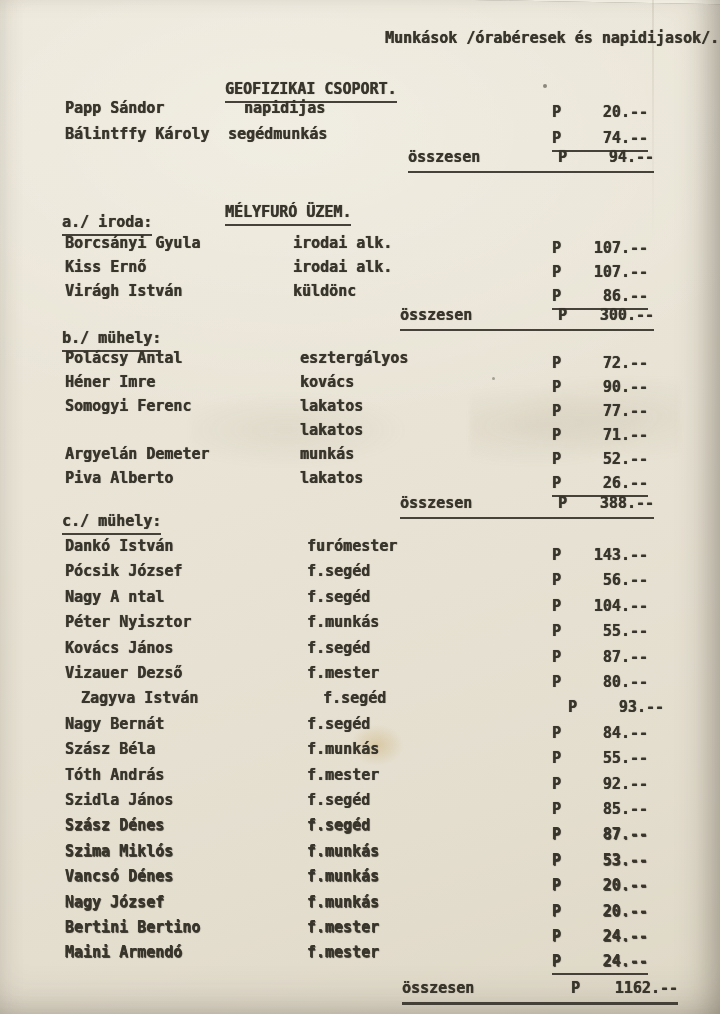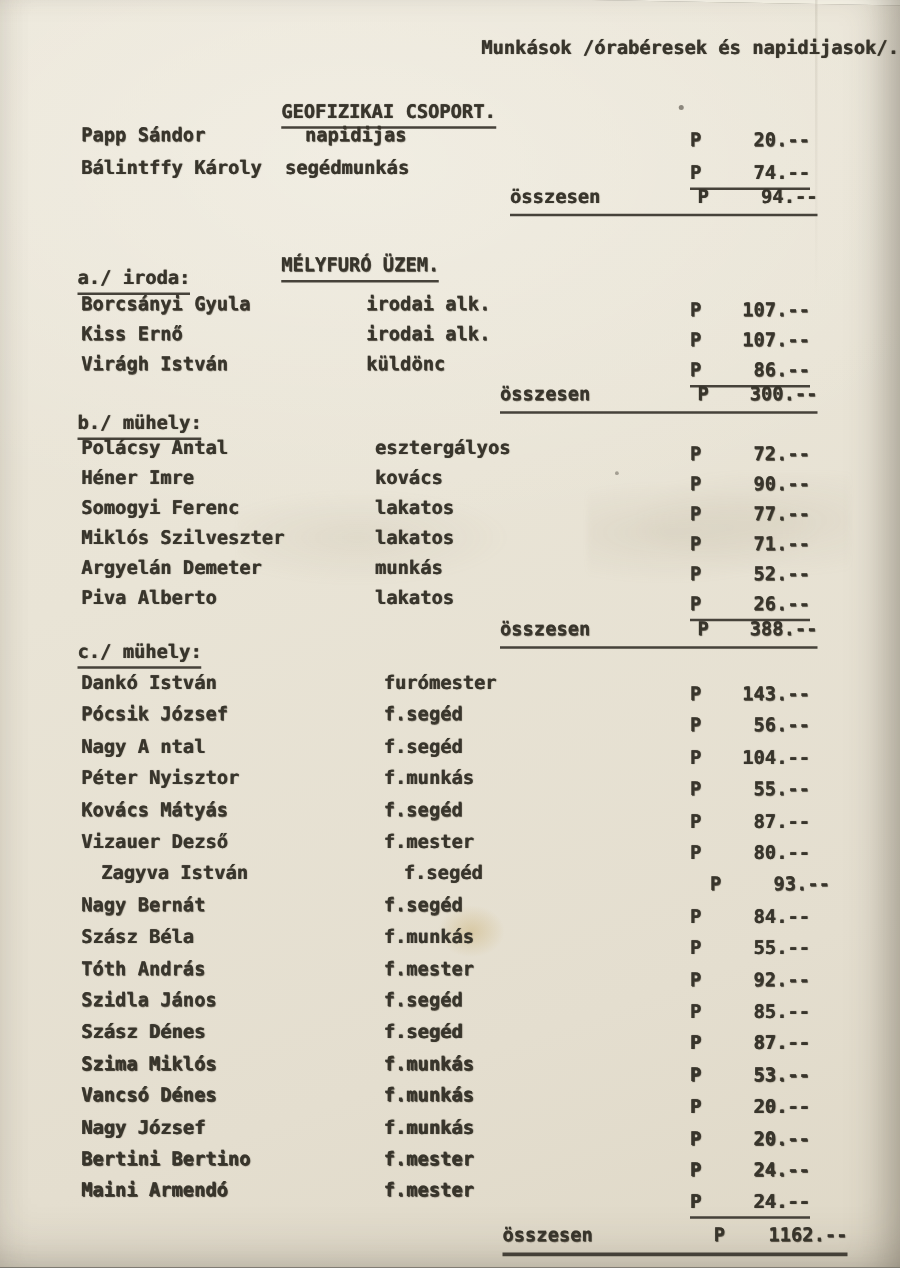--- a/index.html
+++ b/index.html
@@ -167,21 +167,20 @@
   </div>
         <div class="row ink" style="top: 396px;">
     <span class="name">Somogyi Ferenc</span>
     <span class="occ" style="left: 300px;">lakatos</span>
     <span class="money" style="top: 5px;">
       <span class="cur">P</span>
       <span class="amt">77.--</span>
     </span>
   </div>
         <div class="row ink" style="top: 420px;">
-    <span class="name">Miklós Szilveszter</span>
     <span class="occ" style="left: 300px;">lakatos</span>
     <span class="money" style="top: 5px;">
       <span class="cur">P</span>
       <span class="amt">71.--</span>
     </span>
   </div>
         <div class="row ink" style="top: 444px;">
     <span class="name">Argyelán Demeter</span>
     <span class="occ" style="left: 300px;">munkás</span>
     <span class="money" style="top: 5px;">
@@ -234,21 +233,21 @@
   </div>
         <div class="row ink" style="top: 612px;">
     <span class="name">Péter Nyisztor</span>
     <span class="occ" style="left: 307px;">f.munkás</span>
     <span class="money" style="top: 9px;">
       <span class="cur">P</span>
       <span class="amt">55.--</span>
     </span>
   </div>
         <div class="row ink" style="top: 638px;">
-    <span class="name">Kovács Mátyás</span>
+    <span class="name">Kovács János</span>
     <span class="occ" style="left: 307px;">f.segéd</span>
     <span class="money" style="top: 9px;">
       <span class="cur">P</span>
       <span class="amt">87.--</span>
     </span>
   </div>
         <div class="row ink" style="top: 663px; text-decoration: underline;">
     <span class="name">Vizauer Dezső</span>
     <span class="occ" style="left: 307px;">f.mester</span>
     <span class="money" style="top: 9px;">

